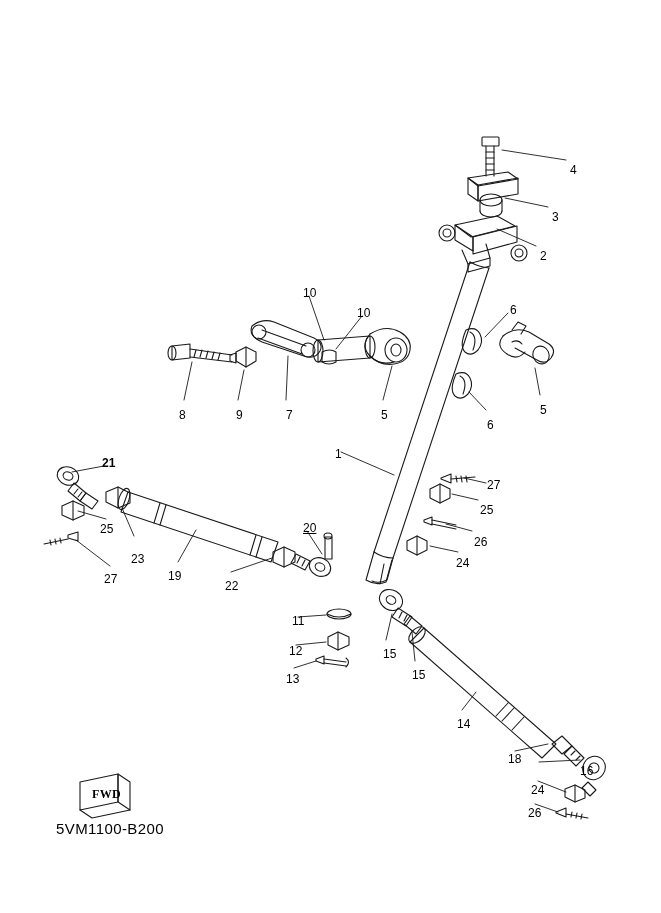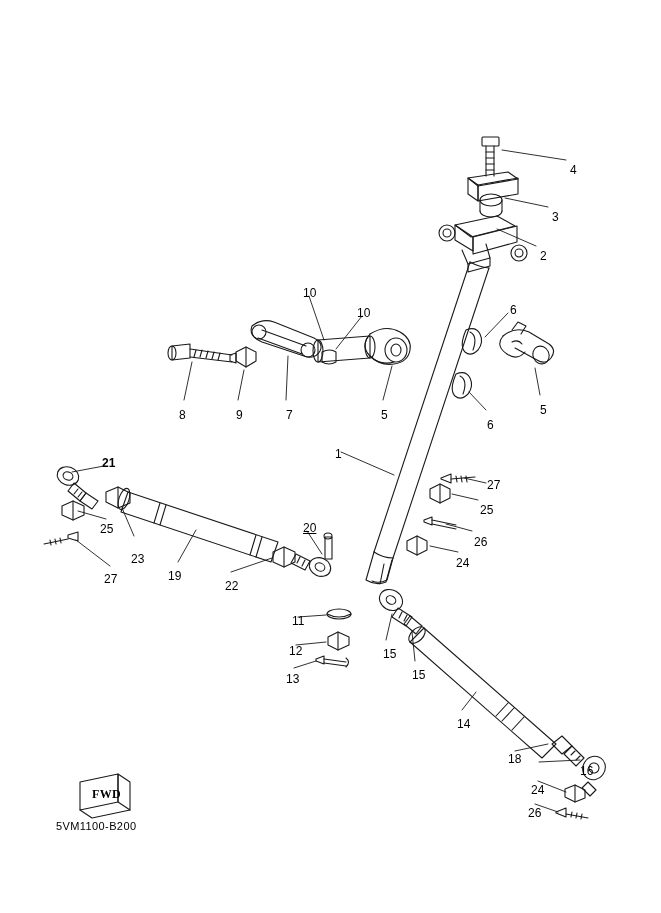--- a/index.html
+++ b/index.html
@@ -28,21 +28,21 @@
     position: absolute;
     font-family: "Liberation Sans", sans-serif;
     font-size: 12px;
     color: #000000;
     white-space: nowrap;
     line-height: 1;
   }
   .partcode {
     position: absolute;
     font-family: "Liberation Sans", sans-serif;
-    font-size: 11px;
+    font-size: 15px;
     letter-spacing: 0.4px;
     color: #000000;
     white-space: nowrap;
   }
   .fwd-label {
     position: absolute;
     font-family: Liberation Serif, serif;
     font-size: 12px;
     font-weight: bold;
     color: #000000;

